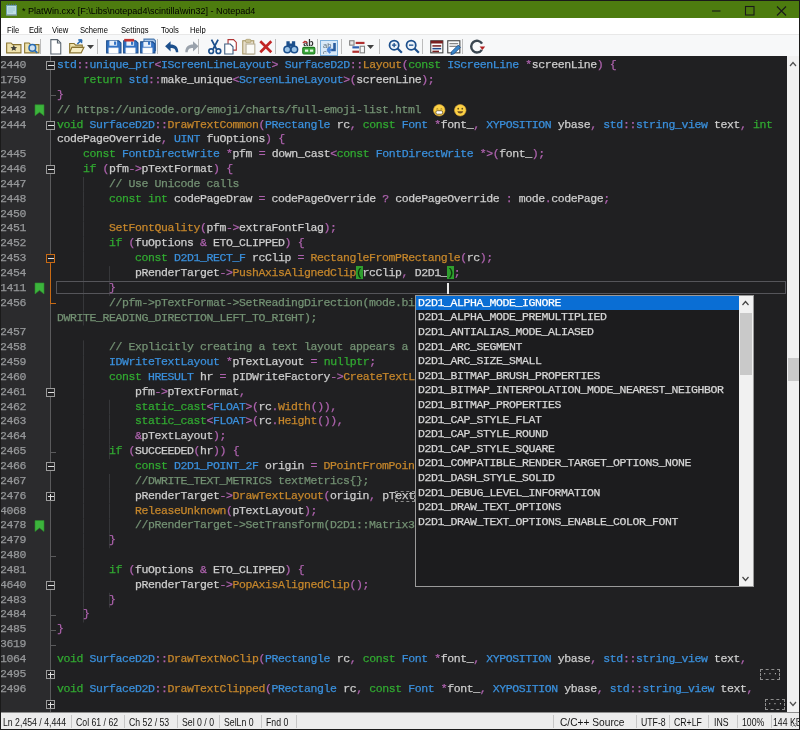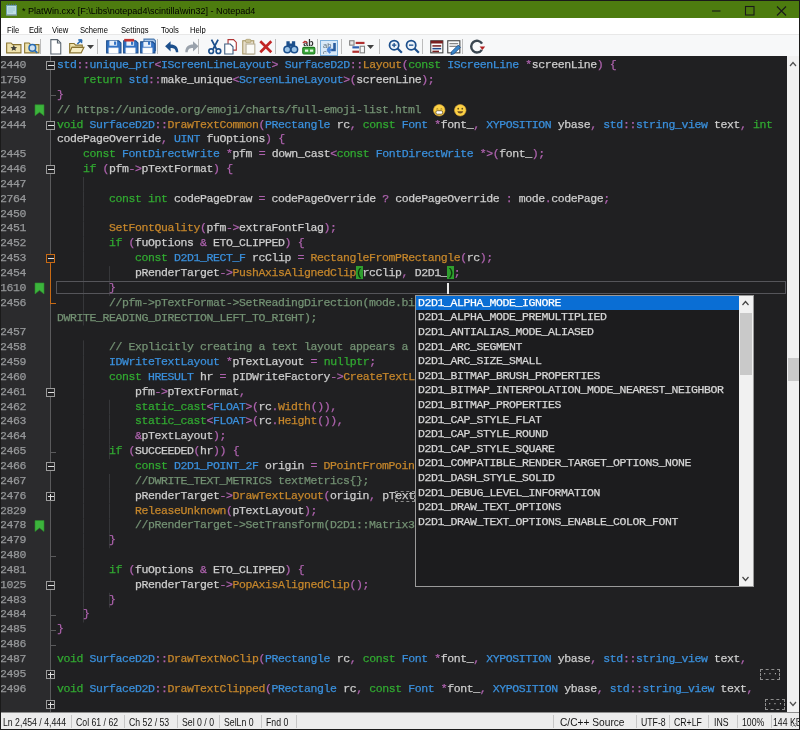--- a/index.html
+++ b/index.html
@@ -305,23 +305,24 @@
 <div class="r">
           <i class="ln">2445</i>
           <span class="cd"><b class="d">    </b><b class="k">const</b><b class="d"> </b><b class="t">FontDirectWrite</b><b class="d"> </b><b class="o">*</b><b class="d">pfm</b><b class="d"> </b><b class="o">=</b><b class="d"> down_cast</b><b class="o">&lt;</b><b class="k">const</b><b class="d"> </b><b class="t">FontDirectWrite</b><b class="d"> </b><b class="o">*&gt;(</b><b class="d">font_</b><b class="o">);</b></span>
         </div>
 <div class="r">
           <i class="ln">2446</i>
           <span class="cd"><b class="d">    </b><b class="k">if</b><b class="d"> </b><b class="o">(</b><b class="d">pfm</b><b class="o">-&gt;</b><b class="d">pTextFormat</b><b class="o">)</b><b class="d"> </b><b class="o">{</b></span>
         </div>
 <div class="r">
           <i class="ln">2447</i>
-        </div>
-<div class="r">
-          <i class="ln">2764</i>
+          <span class="cd"><b class="d">        </b><b class="c">// Use Unicode calls</b></span>
+        </div>
+<div class="r">
+          <i class="ln">2448</i>
           <span class="cd"><b class="d">        </b><b class="k">const</b><b class="d"> </b><b class="k">int</b><b class="d"> codePageDraw </b><b class="o">=</b><b class="d"> codePageOverride </b><b class="o">?</b><b class="d"> codePageOverride </b><b class="o">:</b><b class="d"> mode</b><b class="o">.</b><b class="d">codePage</b><b class="o">;</b></span>
         </div>
 <div class="r">
           <i class="ln">2450</i>
           <span class="cd"></span>
         </div>
 <div class="r">
           <i class="ln">2451</i>
           <span class="cd"><b class="d">        </b><b class="f">SetFontQuality</b><b class="o">(</b><b class="d">pfm</b><b class="o">-&gt;</b><b class="d">extraFontFlag</b><b class="o">);</b></span>
         </div>
@@ -331,21 +332,21 @@
         </div>
 <div class="r">
           <i class="ln">2453</i>
           <span class="cd"><b class="d">            </b><b class="k">const</b><b class="d"> </b><b class="t">D2D1_RECT_F</b><b class="d"> rcClip </b><b class="o">=</b><b class="d"> </b><b class="f">RectangleFromPRectangle</b><b class="o">(</b><b class="d">rc</b><b class="o">);</b></span>
         </div>
 <div class="r">
           <i class="ln">2454</i>
           <span class="cd"><b class="d">            </b><b class="d">pRenderTarget</b><b class="o">-&gt;</b><b class="f">PushAxisAlignedClip</b><b class="mg">(</b><b class="d">rcClip</b><b class="o">,</b><b class="d"> D2D1_</b><b class="mg">)</b><b class="o">;</b></span>
         </div>
 <div class="r">
-          <i class="ln">1610</i>
+          <i class="ln">1411</i>
           <span class="cd"><b class="d">        </b><b class="o">}</b></span>
         </div>
 <div class="r">
           <i class="ln">2456</i>
           <span class="cd"><b class="c">        //pfm-&gt;pTextFormat-&gt;SetReadingDirection(mode.bidirectional ? DWRITE_READING_DIRECT</b></span>
         </div>
 <div class="r">
           <span class="cd"><b class="c">DWRITE_READING_DIRECTION_LEFT_TO_RIGHT);</b></span>
         </div>
 <div class="r">
@@ -390,61 +391,61 @@
         </div>
 <div class="r">
           <i class="ln">2467</i>
           <span class="cd"><b class="c">            //DWRITE_TEXT_METRICS textMetrics{};</b></span>
         </div>
 <div class="r">
           <i class="ln">2476</i>
           <span class="cd"><b class="d">            </b><b class="d">pRenderTarget</b><b class="o">-&gt;</b><b class="f">DrawTextLayout</b><b class="o">(</b><b class="d">origin</b><b class="o">,</b><b class="d"> pTextLayout</b><b class="o">,</b><b class="d"> pBrush</b><b class="o">);</b></span>
         </div>
 <div class="r">
-          <i class="ln">2829</i>
+          <i class="ln">4068</i>
           <span class="cd"><b class="d">            </b><b class="f">ReleaseUnknown</b><b class="o">(</b><b class="d">pTextLayout</b><b class="o">);</b></span>
         </div>
 <div class="r">
           <i class="ln">2478</i>
           <span class="cd"><b class="c">            //pRenderTarget-&gt;SetTransform(D2D1::Matrix3x2F::Identity());</b></span>
         </div>
 <div class="r">
           <i class="ln">2479</i>
           <span class="cd"><b class="d">        </b><b class="o">}</b></span>
         </div>
 <div class="r">
           <i class="ln">2480</i>
           <span class="cd"></span>
         </div>
 <div class="r">
           <i class="ln">2481</i>
           <span class="cd"><b class="d">        </b><b class="k">if</b><b class="d"> </b><b class="o">(</b><b class="d">fuOptions </b><b class="o">&amp;</b><b class="d"> ETO_CLIPPED</b><b class="o">)</b><b class="d"> </b><b class="o">{</b></span>
         </div>
 <div class="r">
-          <i class="ln">1025</i>
+          <i class="ln">4640</i>
           <span class="cd"><b class="d">            </b><b class="d">pRenderTarget</b><b class="o">-&gt;</b><b class="f">PopAxisAlignedClip</b><b class="o">();</b></span>
         </div>
 <div class="r">
           <i class="ln">2483</i>
           <span class="cd"><b class="d">        </b><b class="o">}</b></span>
         </div>
 <div class="r">
           <i class="ln">2484</i>
           <span class="cd"><b class="d">    </b><b class="o">}</b></span>
         </div>
 <div class="r">
           <i class="ln">2485</i>
           <span class="cd"><b class="o">}</b></span>
         </div>
 <div class="r">
-          <i class="ln">2486</i>
+          <i class="ln">3619</i>
           <span class="cd"></span>
         </div>
 <div class="r">
-          <i class="ln">2487</i>
+          <i class="ln">1064</i>
           <span class="cd"><b class="k">void</b><b class="d"> </b><b class="t">SurfaceD2D</b><b class="o">::</b><b class="f">DrawTextNoClip</b><b class="o">(</b><b class="t">PRectangle</b><b class="d"> rc</b><b class="o">,</b><b class="d"> </b><b class="k">const</b><b class="d"> </b><b class="t">Font</b><b class="d"> </b><b class="o">*</b><b class="d">font_</b><b class="o">,</b><b class="d"> </b><b class="t">XYPOSITION</b><b class="d"> ybase</b><b class="o">,</b><b class="d"> </b><b class="t">std</b><b class="o">::</b><b class="t">string_view</b><b class="d"> text</b><b class="o">,</b></span>
         </div>
 <div class="r">
           <i class="ln">2495</i>
           <span class="cd"></span>
         </div>
 <div class="r">
           <i class="ln">2496</i>
           <span class="cd"><b class="k">void</b><b class="d"> </b><b class="t">SurfaceD2D</b><b class="o">::</b><b class="f">DrawTextClipped</b><b class="o">(</b><b class="t">PRectangle</b><b class="d"> rc</b><b class="o">,</b><b class="d"> </b><b class="k">const</b><b class="d"> </b><b class="t">Font</b><b class="d"> </b><b class="o">*</b><b class="d">font_</b><b class="o">,</b><b class="d"> </b><b class="t">XYPOSITION</b><b class="d"> ybase</b><b class="o">,</b><b class="d"> </b><b class="t">std</b><b class="o">::</b><b class="t">string_view</b><b class="d"> text</b><b class="o">,</b></span>
         </div>

